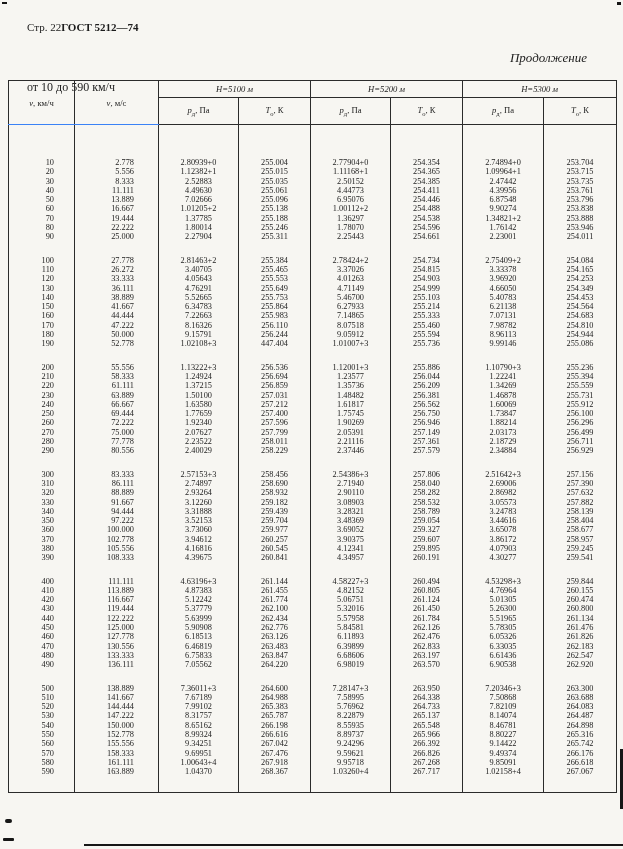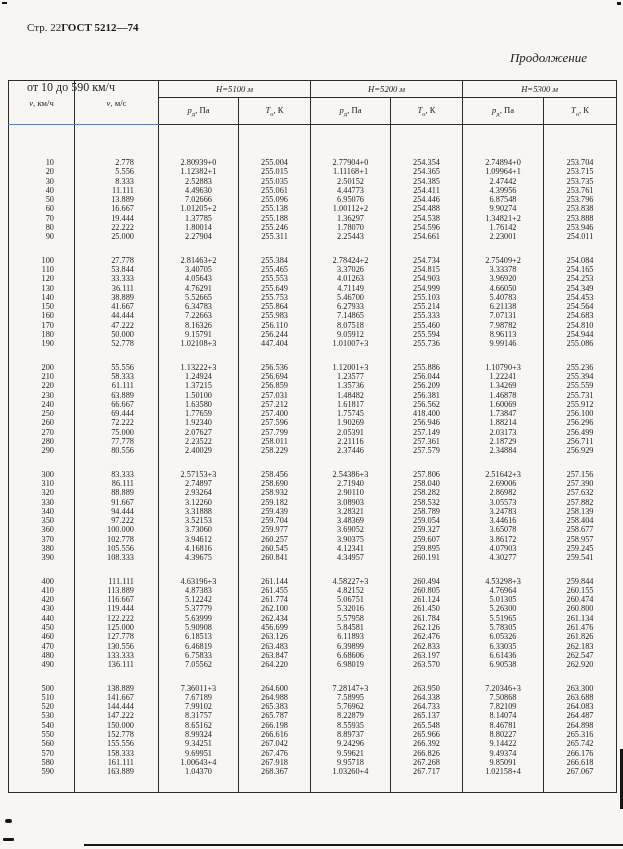--- a/index.html
+++ b/index.html
@@ -200,21 +200,21 @@
           <td>27.778</td>
           <td>2.81463+2</td>
           <td>255.384</td>
           <td>2.78424+2</td>
           <td>254.734</td>
           <td>2.75409+2</td>
           <td>254.084</td>
         </tr>
         <tr>
           <td>110</td>
-          <td>53.844</td>
+          <td>26.272</td>
           <td>3.40705</td>
           <td>255.465</td>
           <td>3.37026</td>
           <td>254.815</td>
           <td>3.33378</td>
           <td>254.165</td>
         </tr>
         <tr>
           <td>120</td>
           <td>33.333</td>
@@ -354,21 +354,21 @@
           <td>256.562</td>
           <td>1.60069</td>
           <td>255.912</td>
         </tr>
         <tr>
           <td>250</td>
           <td>69.444</td>
           <td>1.77659</td>
           <td>257.400</td>
           <td>1.75745</td>
-          <td>418.400</td>
+          <td>256.750</td>
           <td>1.73847</td>
           <td>256.100</td>
         </tr>
         <tr>
           <td>260</td>
           <td>72.222</td>
           <td>1.92340</td>
           <td>257.596</td>
           <td>1.90269</td>
           <td>256.946</td>
@@ -572,21 +572,21 @@
           <td>262.434</td>
           <td>5.57958</td>
           <td>261.784</td>
           <td>5.51965</td>
           <td>261.134</td>
         </tr>
         <tr>
           <td>450</td>
           <td>125.000</td>
           <td>5.90908</td>
-          <td>456.699</td>
+          <td>262.776</td>
           <td>5.84581</td>
           <td>262.126</td>
           <td>5.78305</td>
           <td>261.476</td>
         </tr>
         <tr>
           <td>460</td>
           <td>127.778</td>
           <td>6.18513</td>
           <td>263.126</td>

